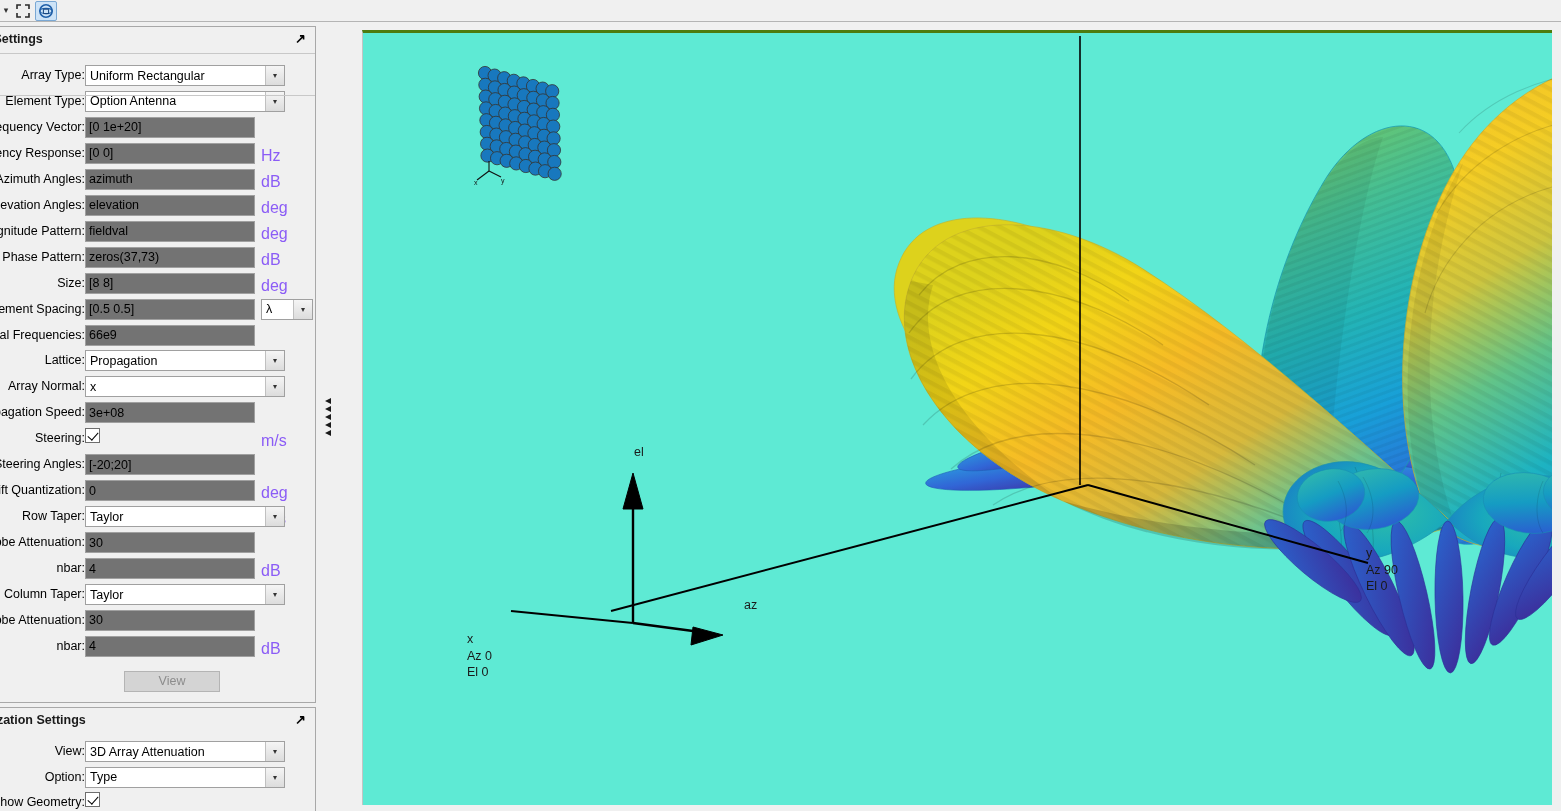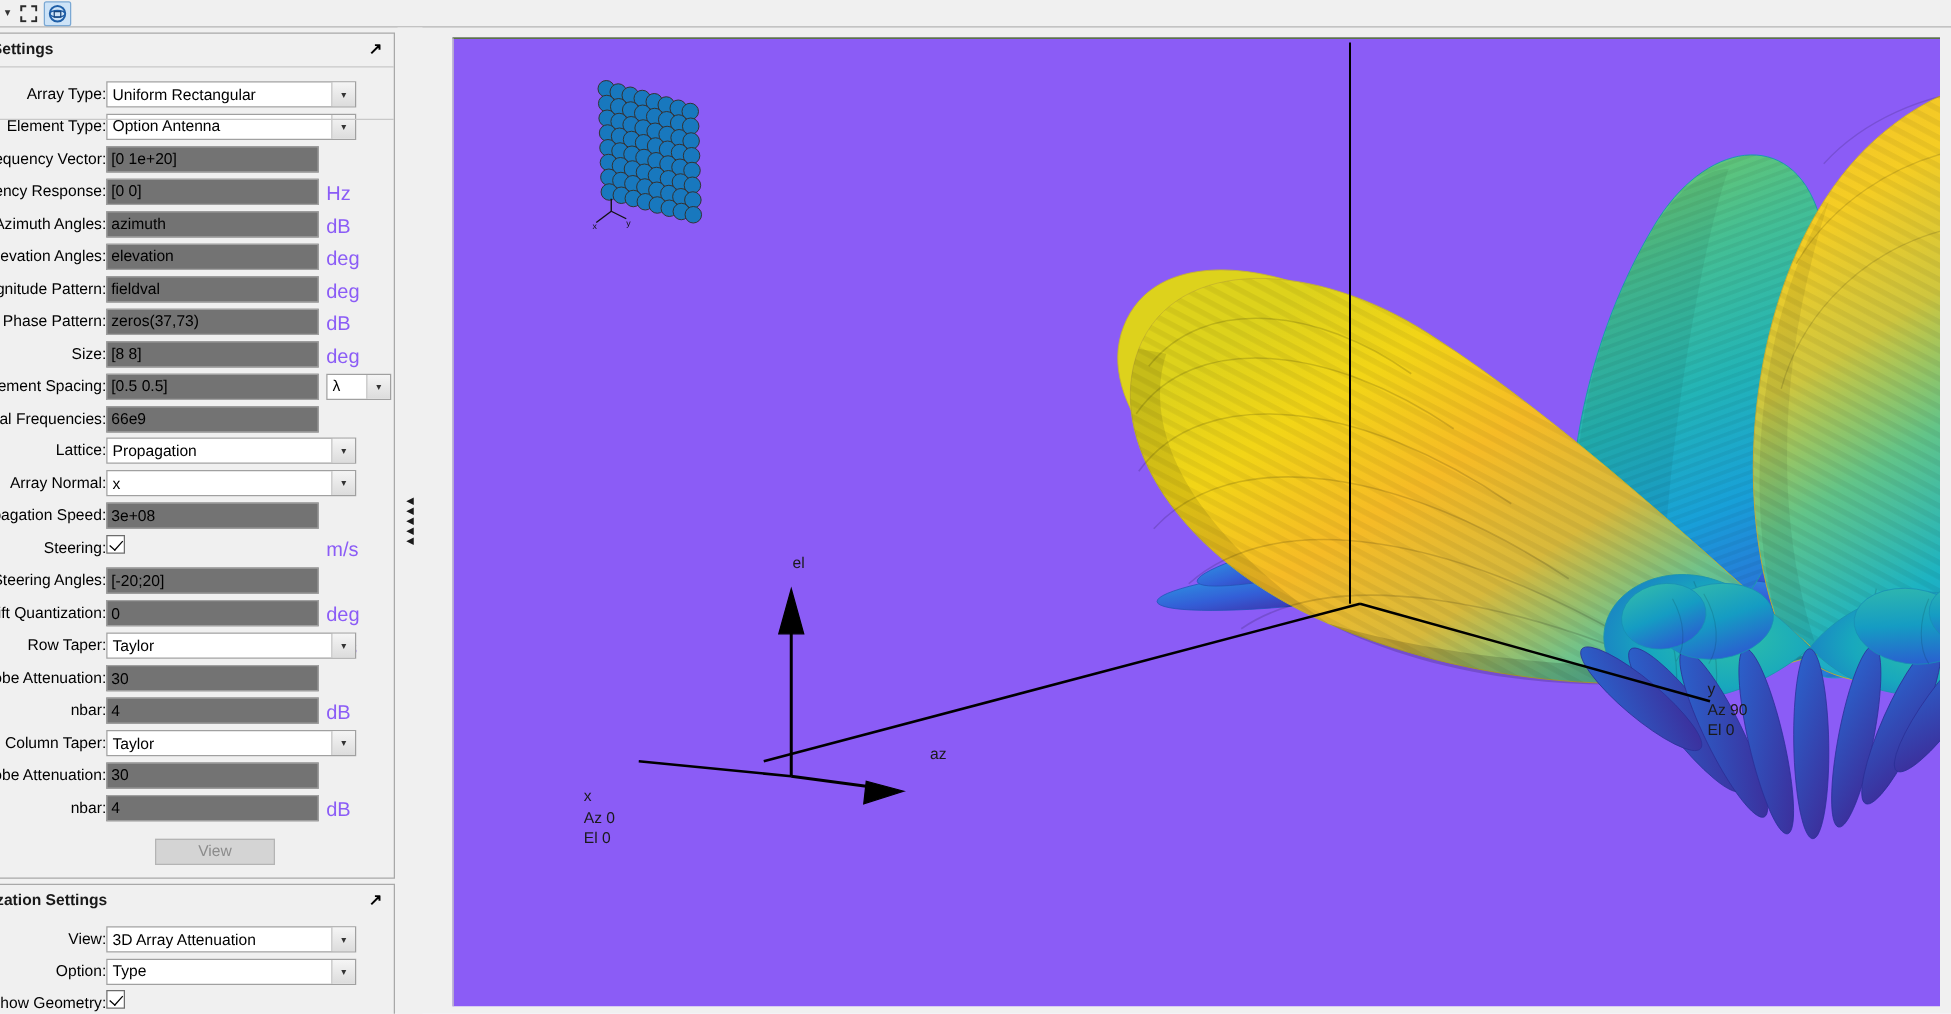--- a/index.html
+++ b/index.html
@@ -167,23 +167,23 @@
     width: 0; height: 0;
     border-top: 3.5px solid transparent;
     border-bottom: 3.5px solid transparent;
     border-right: 6px solid #1a1a1a;
   }
 
   
   #plot-area {
     position: absolute; left: 362px; top: 30px;
     width: 1190px; height: 775px;
-    background: #8b5cf6;
+    background: #5eead4;
     border-left: 1px solid #c4c4c4;
-    border-top: 1px solid #4d7c0f;
+    border-top: 3px solid #4d7c0f;
     overflow: hidden;
   }
   #plot-svg { position: absolute; left: 0; top: 0; }
 
   .axlabel {
     position: absolute;
     font-size: 12.5px; color: #1a1a1a;
     line-height: 16.5px;
     white-space: pre-line;
   }

